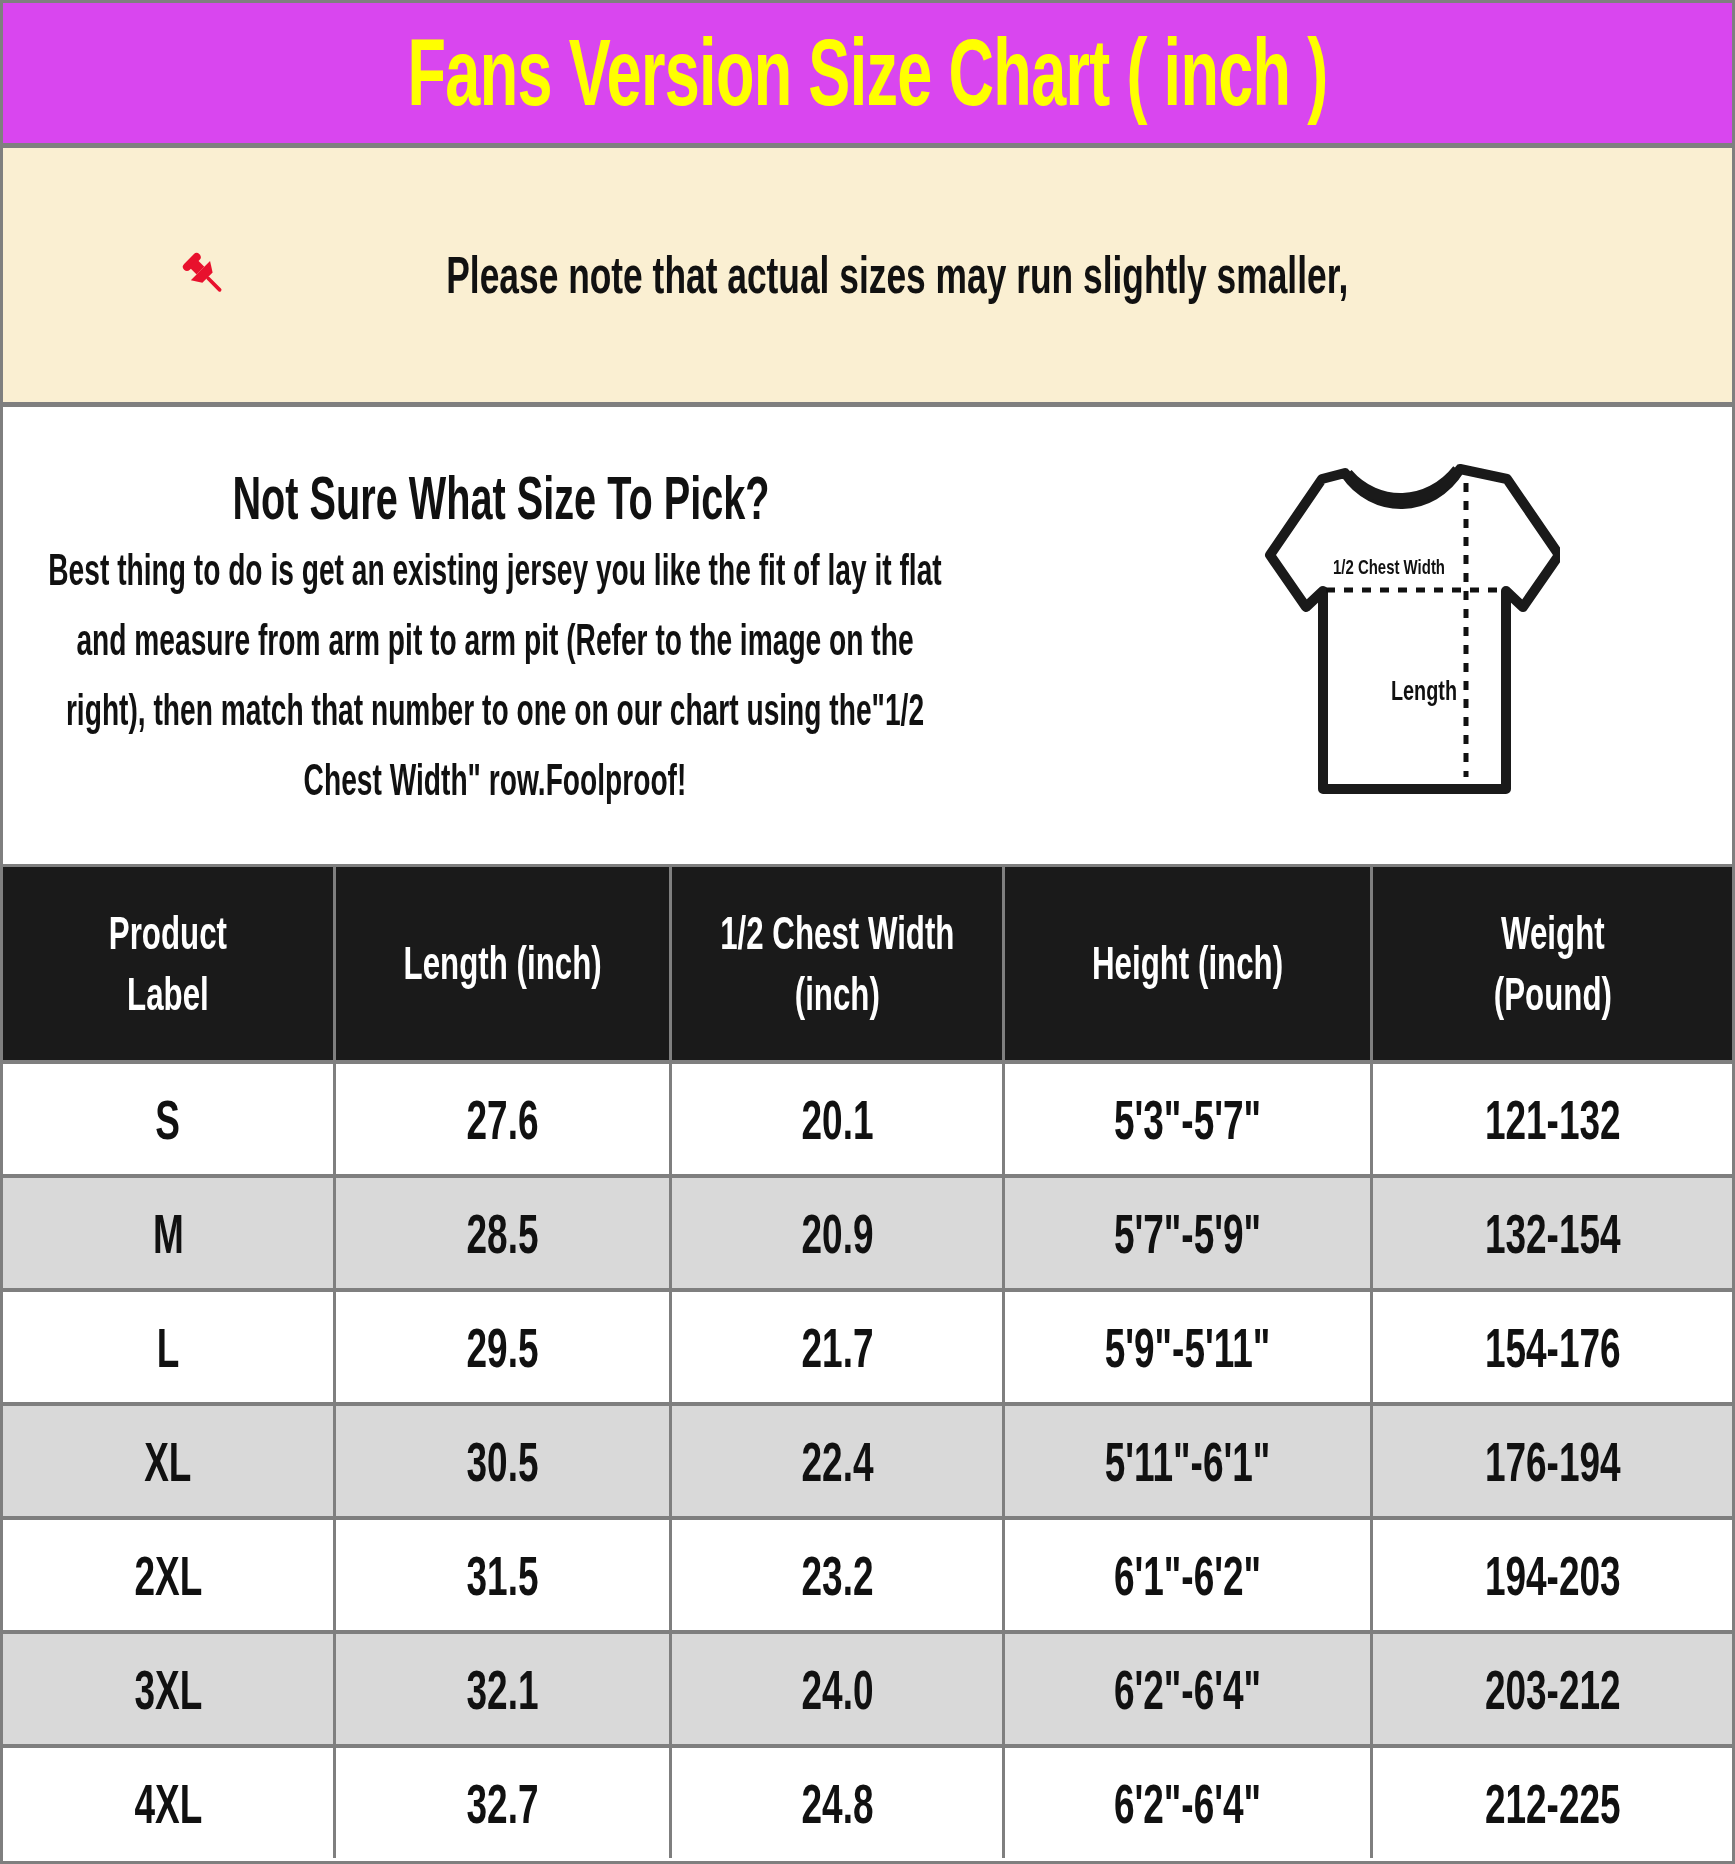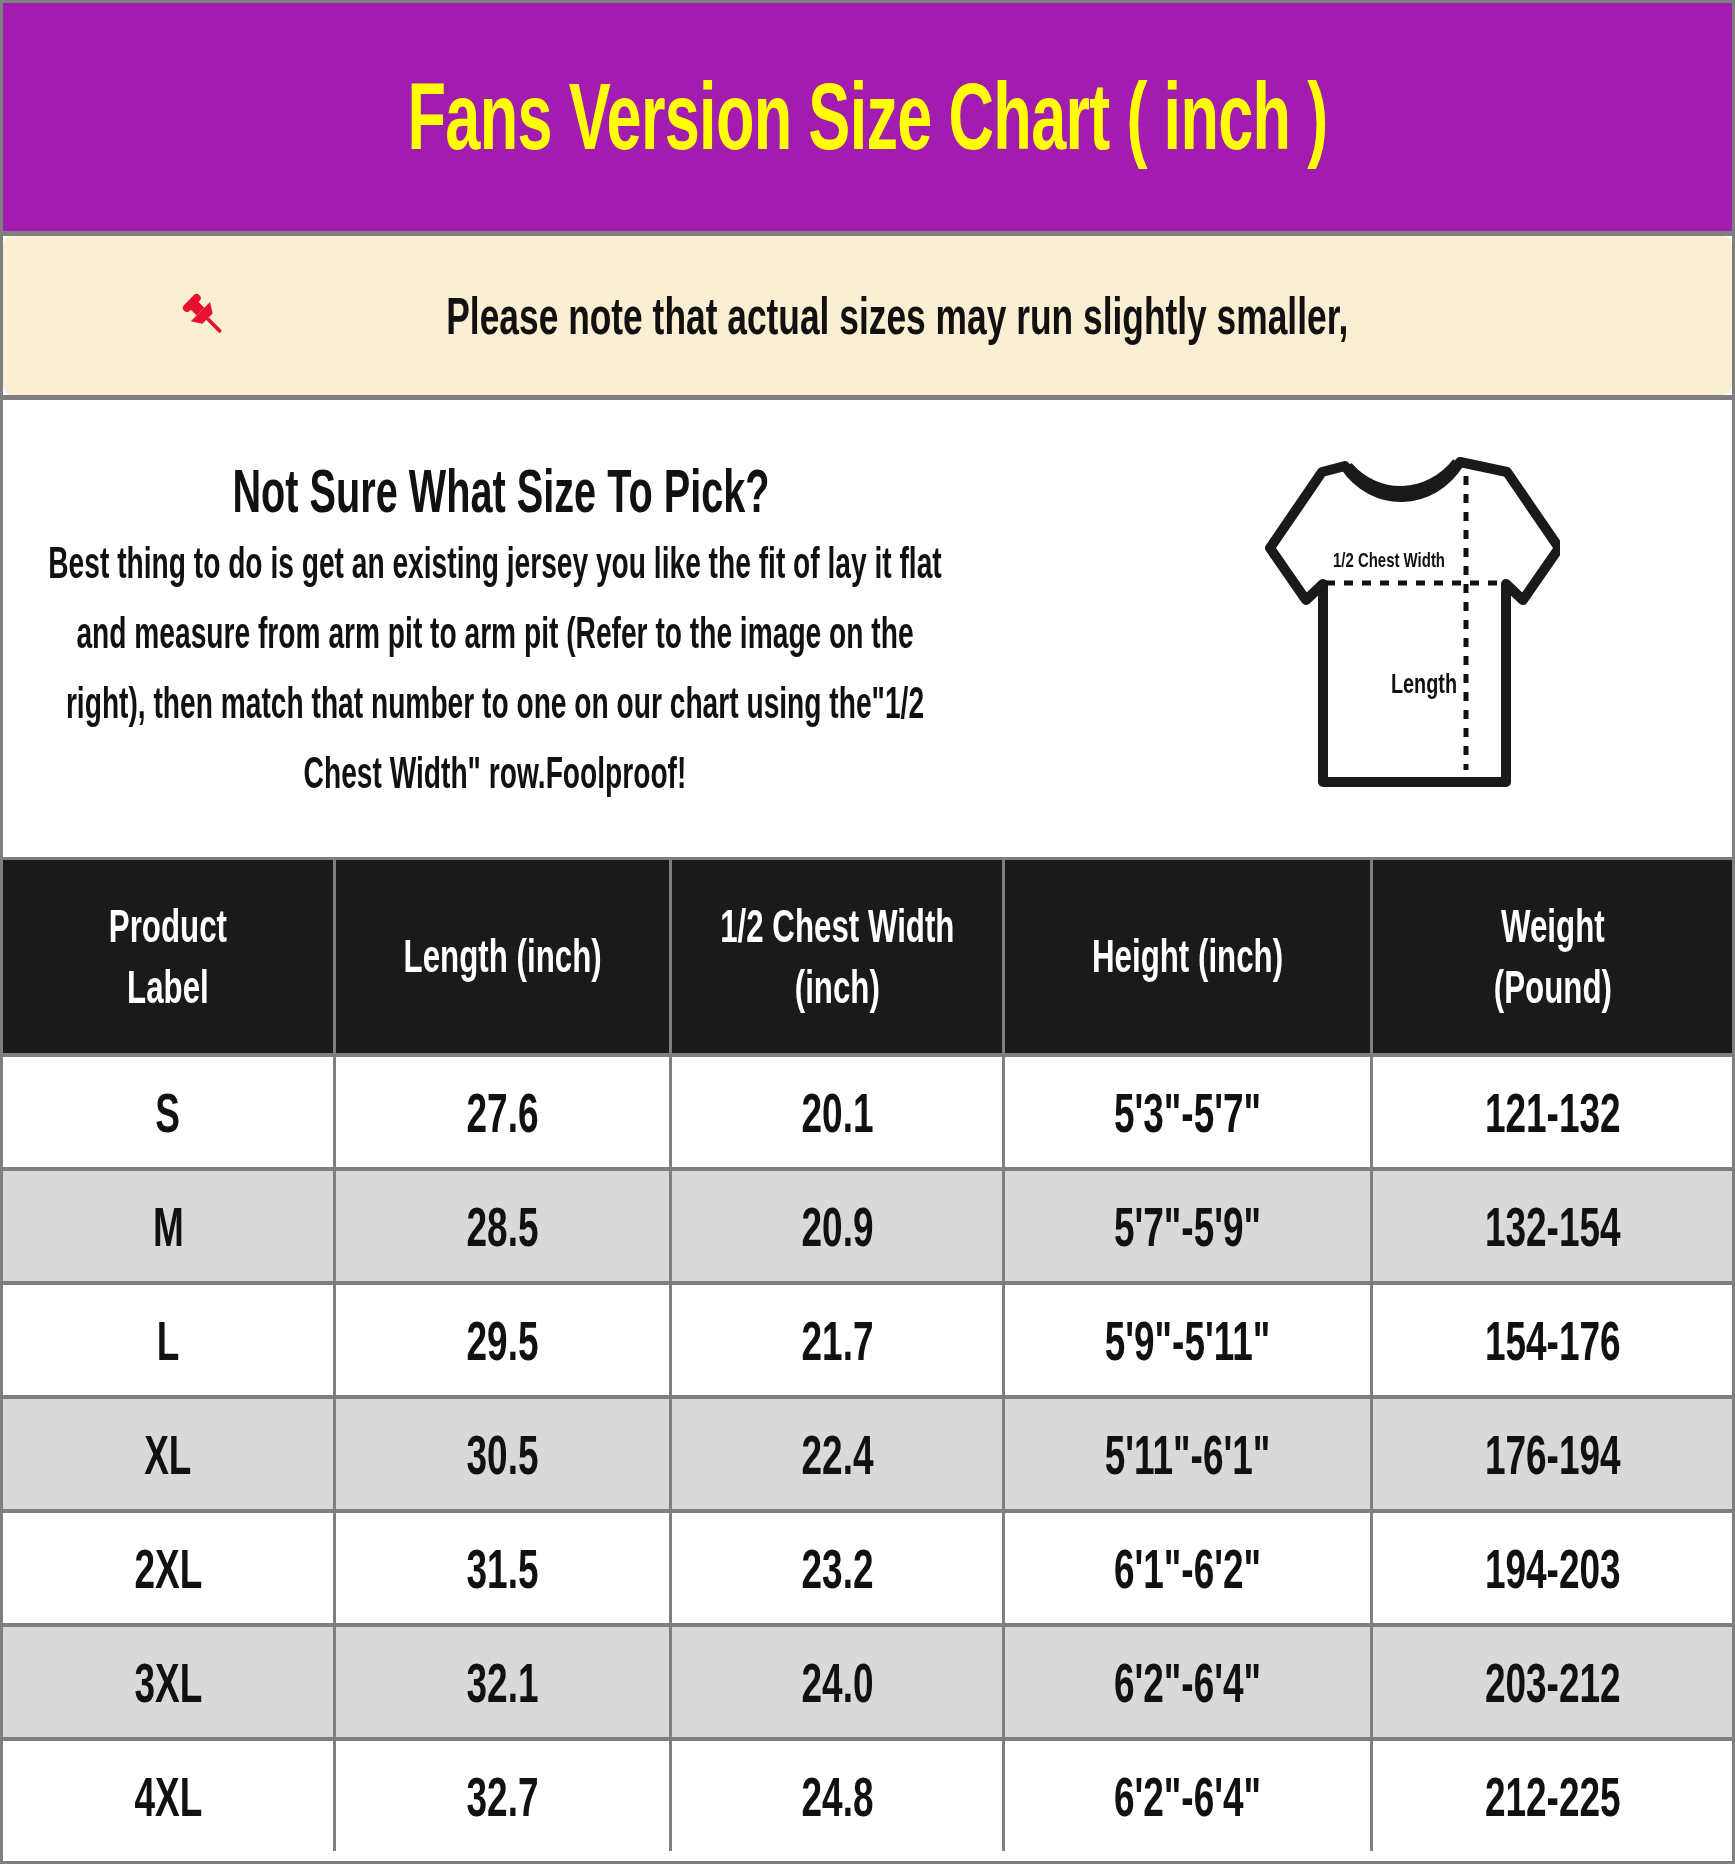--- a/index.html
+++ b/index.html
@@ -13,25 +13,25 @@
     background:#fff; overflow:hidden; position:relative;
   }
   .sep5 { height:5px; background:#7f7f7f; }
   .sep3 { height:3px; background:#7f7f7f; }
 
   
   .sqz { display:inline-block; white-space:pre; transform:scaleX(var(--sx,.67)); transform-origin:50% 50%; }
   .cline { position:absolute; white-space:pre; text-align:center; transform:scaleX(var(--sx,.65)) translateX(-50%); transform-origin:0 0; }.sx66{--sx:.66}.sx67{--sx:.67}.sx68{--sx:.68}
 
   
-  .title-bar { height:228px; background:#a21caf; display:flex; align-items:center; justify-content:center; }
+  .title-bar { height:140px; background:#d946ef; display:flex; align-items:center; justify-content:center; }
   .title-bar .t { font-size:94px; color:#ffff00; letter-spacing:-1px; }
 
   
-  .note { height:159px; background:#faefd2; display:flex; flex-direction:column; align-items:center; justify-content:center; row-gap:34px;border-radius:9px; }
+  .note { height:254px; background:#faefd2; display:flex; flex-direction:column; align-items:center; justify-content:center; row-gap:34px; }
   .note-line { display:flex; align-items:center; justify-content:center; font-size:52px; }
   .note-line .pin { width:58px; height:58px; margin-right:2px; flex:0 0 auto; }
   .note .em { color:#fe0000; }
   .note .arrows { letter-spacing:6px; margin-left:10px; }
 
   
   .sizing { height:457px; background:#fff; position:relative; }
   .sizing-heading { left:498px; top:60px; font-size:62px; --sx:.64; line-height:62px; }
   .sizing-body { left:492px; top:128px; font-size:44px; --sx:.64; line-height:70px; }
   .shirt { position:absolute; left:1257px; top:50px; width:300px; height:340px; }

